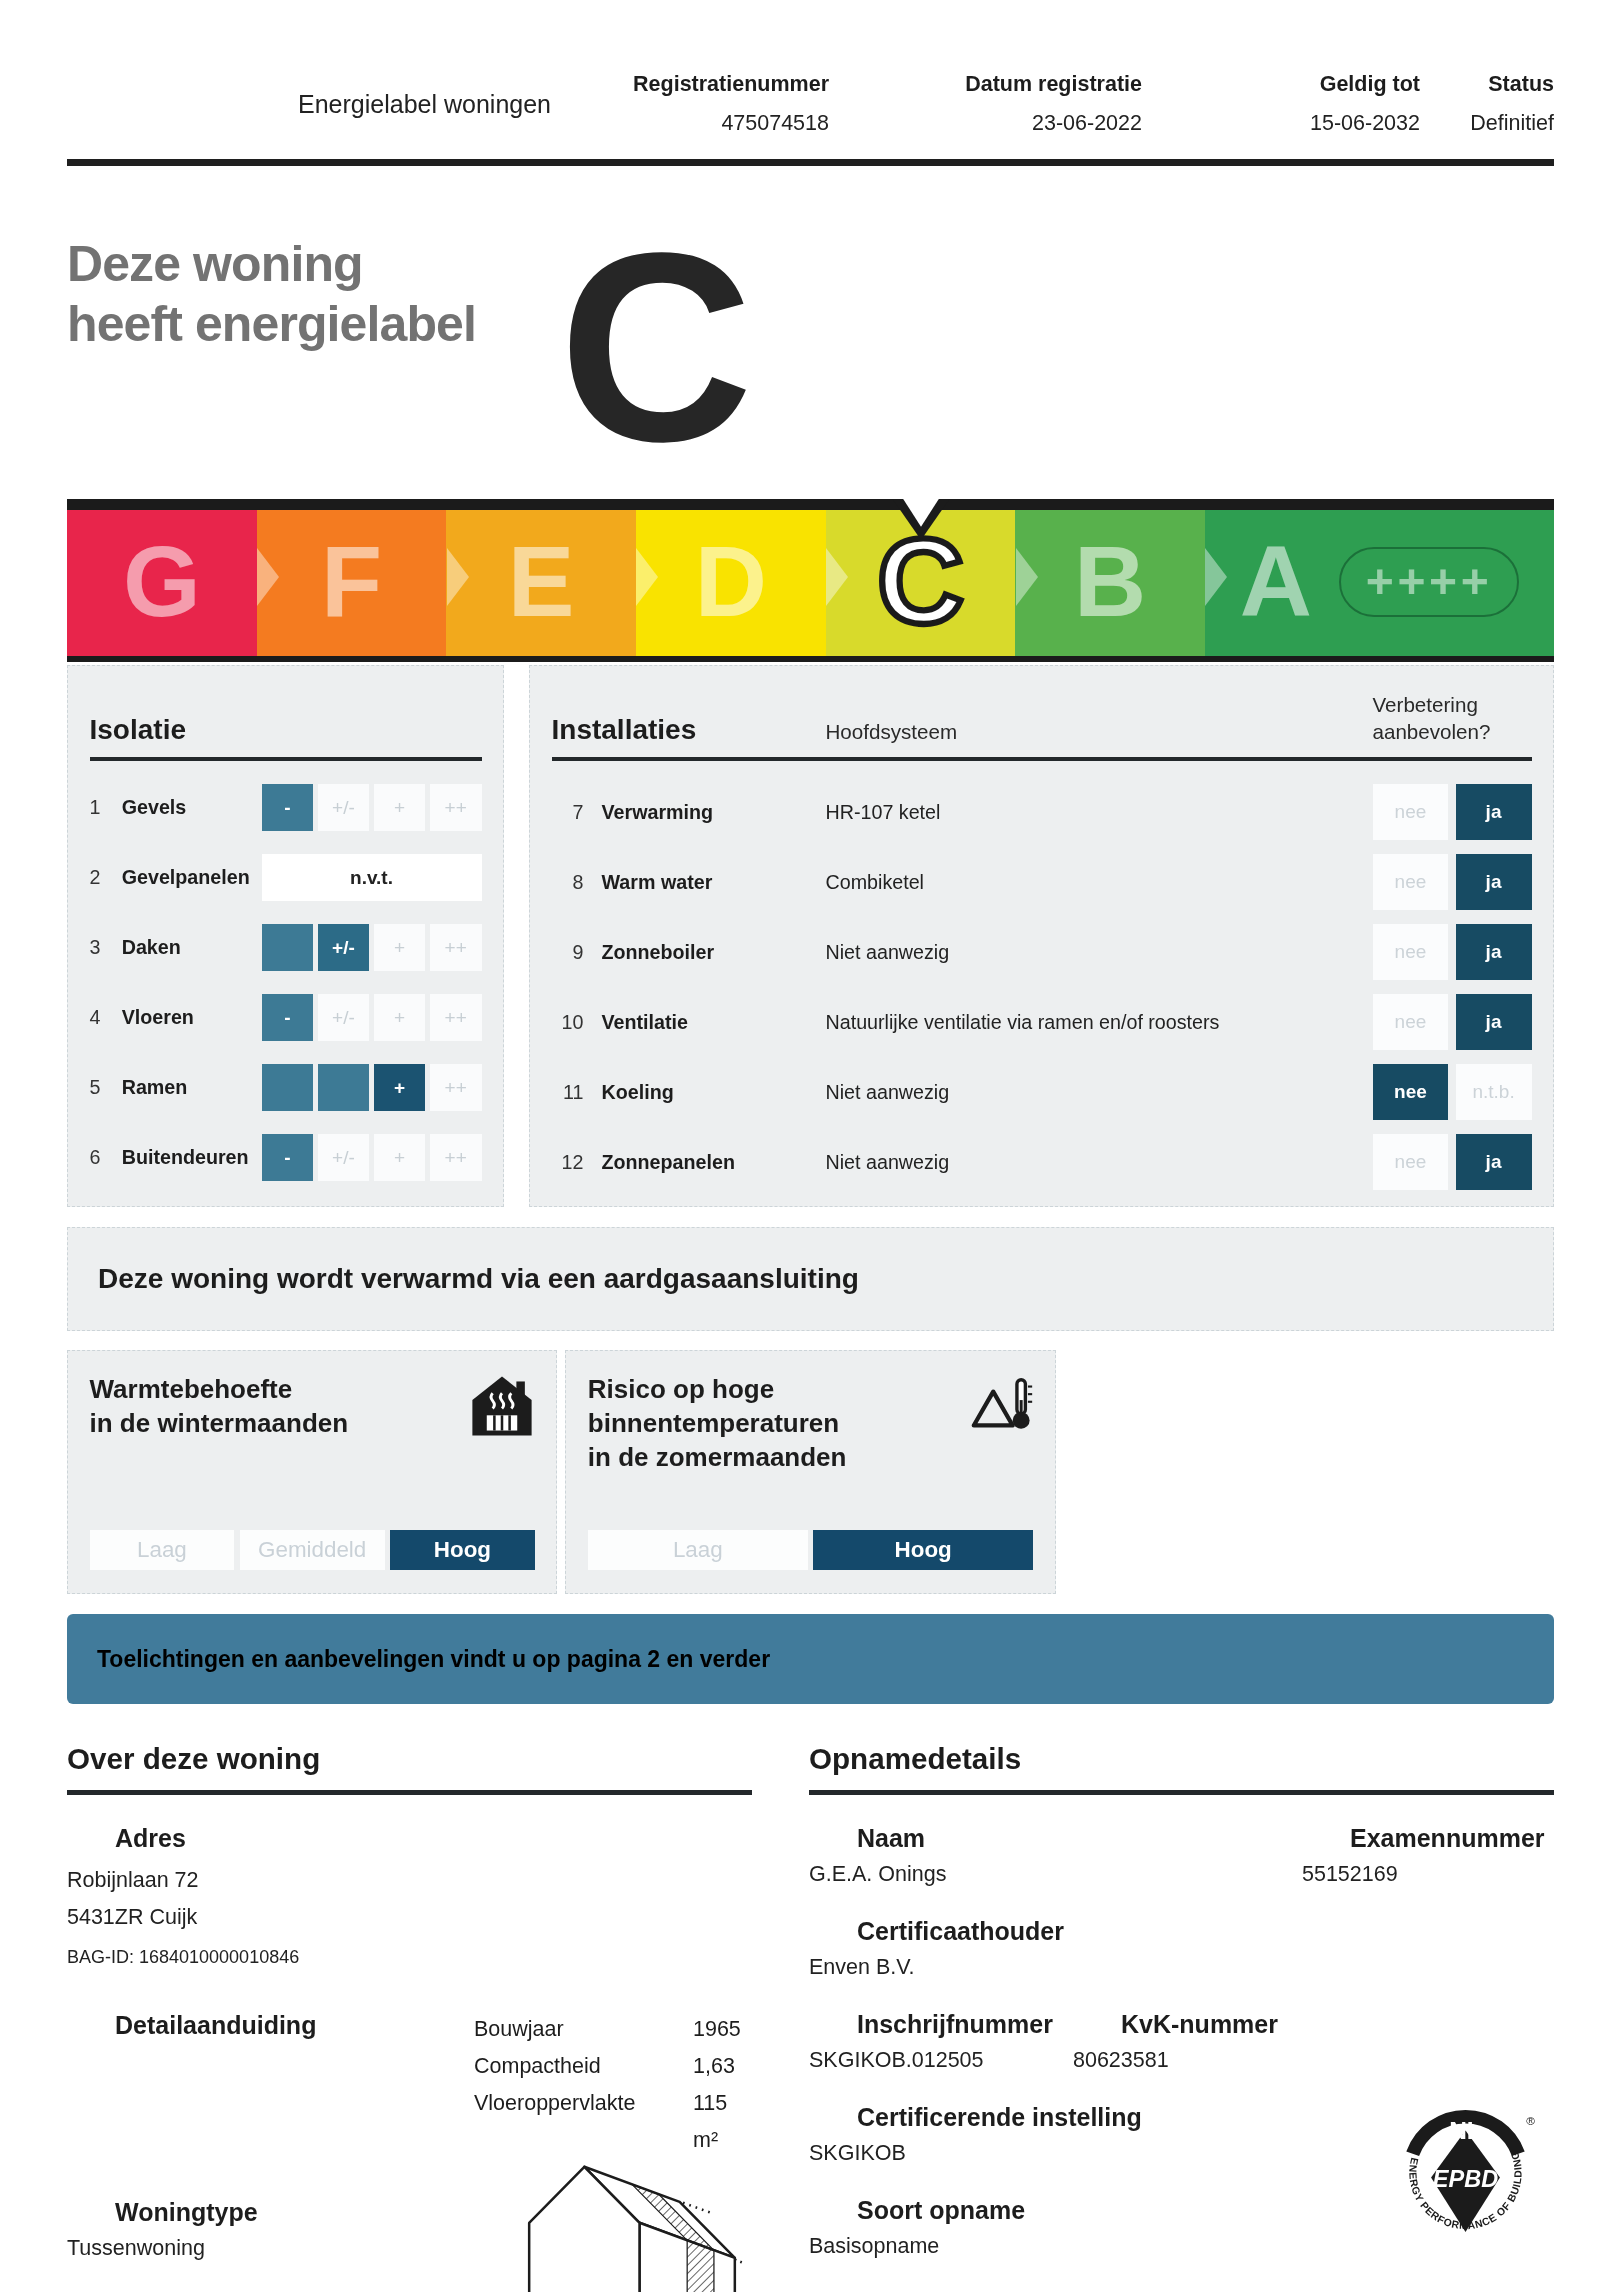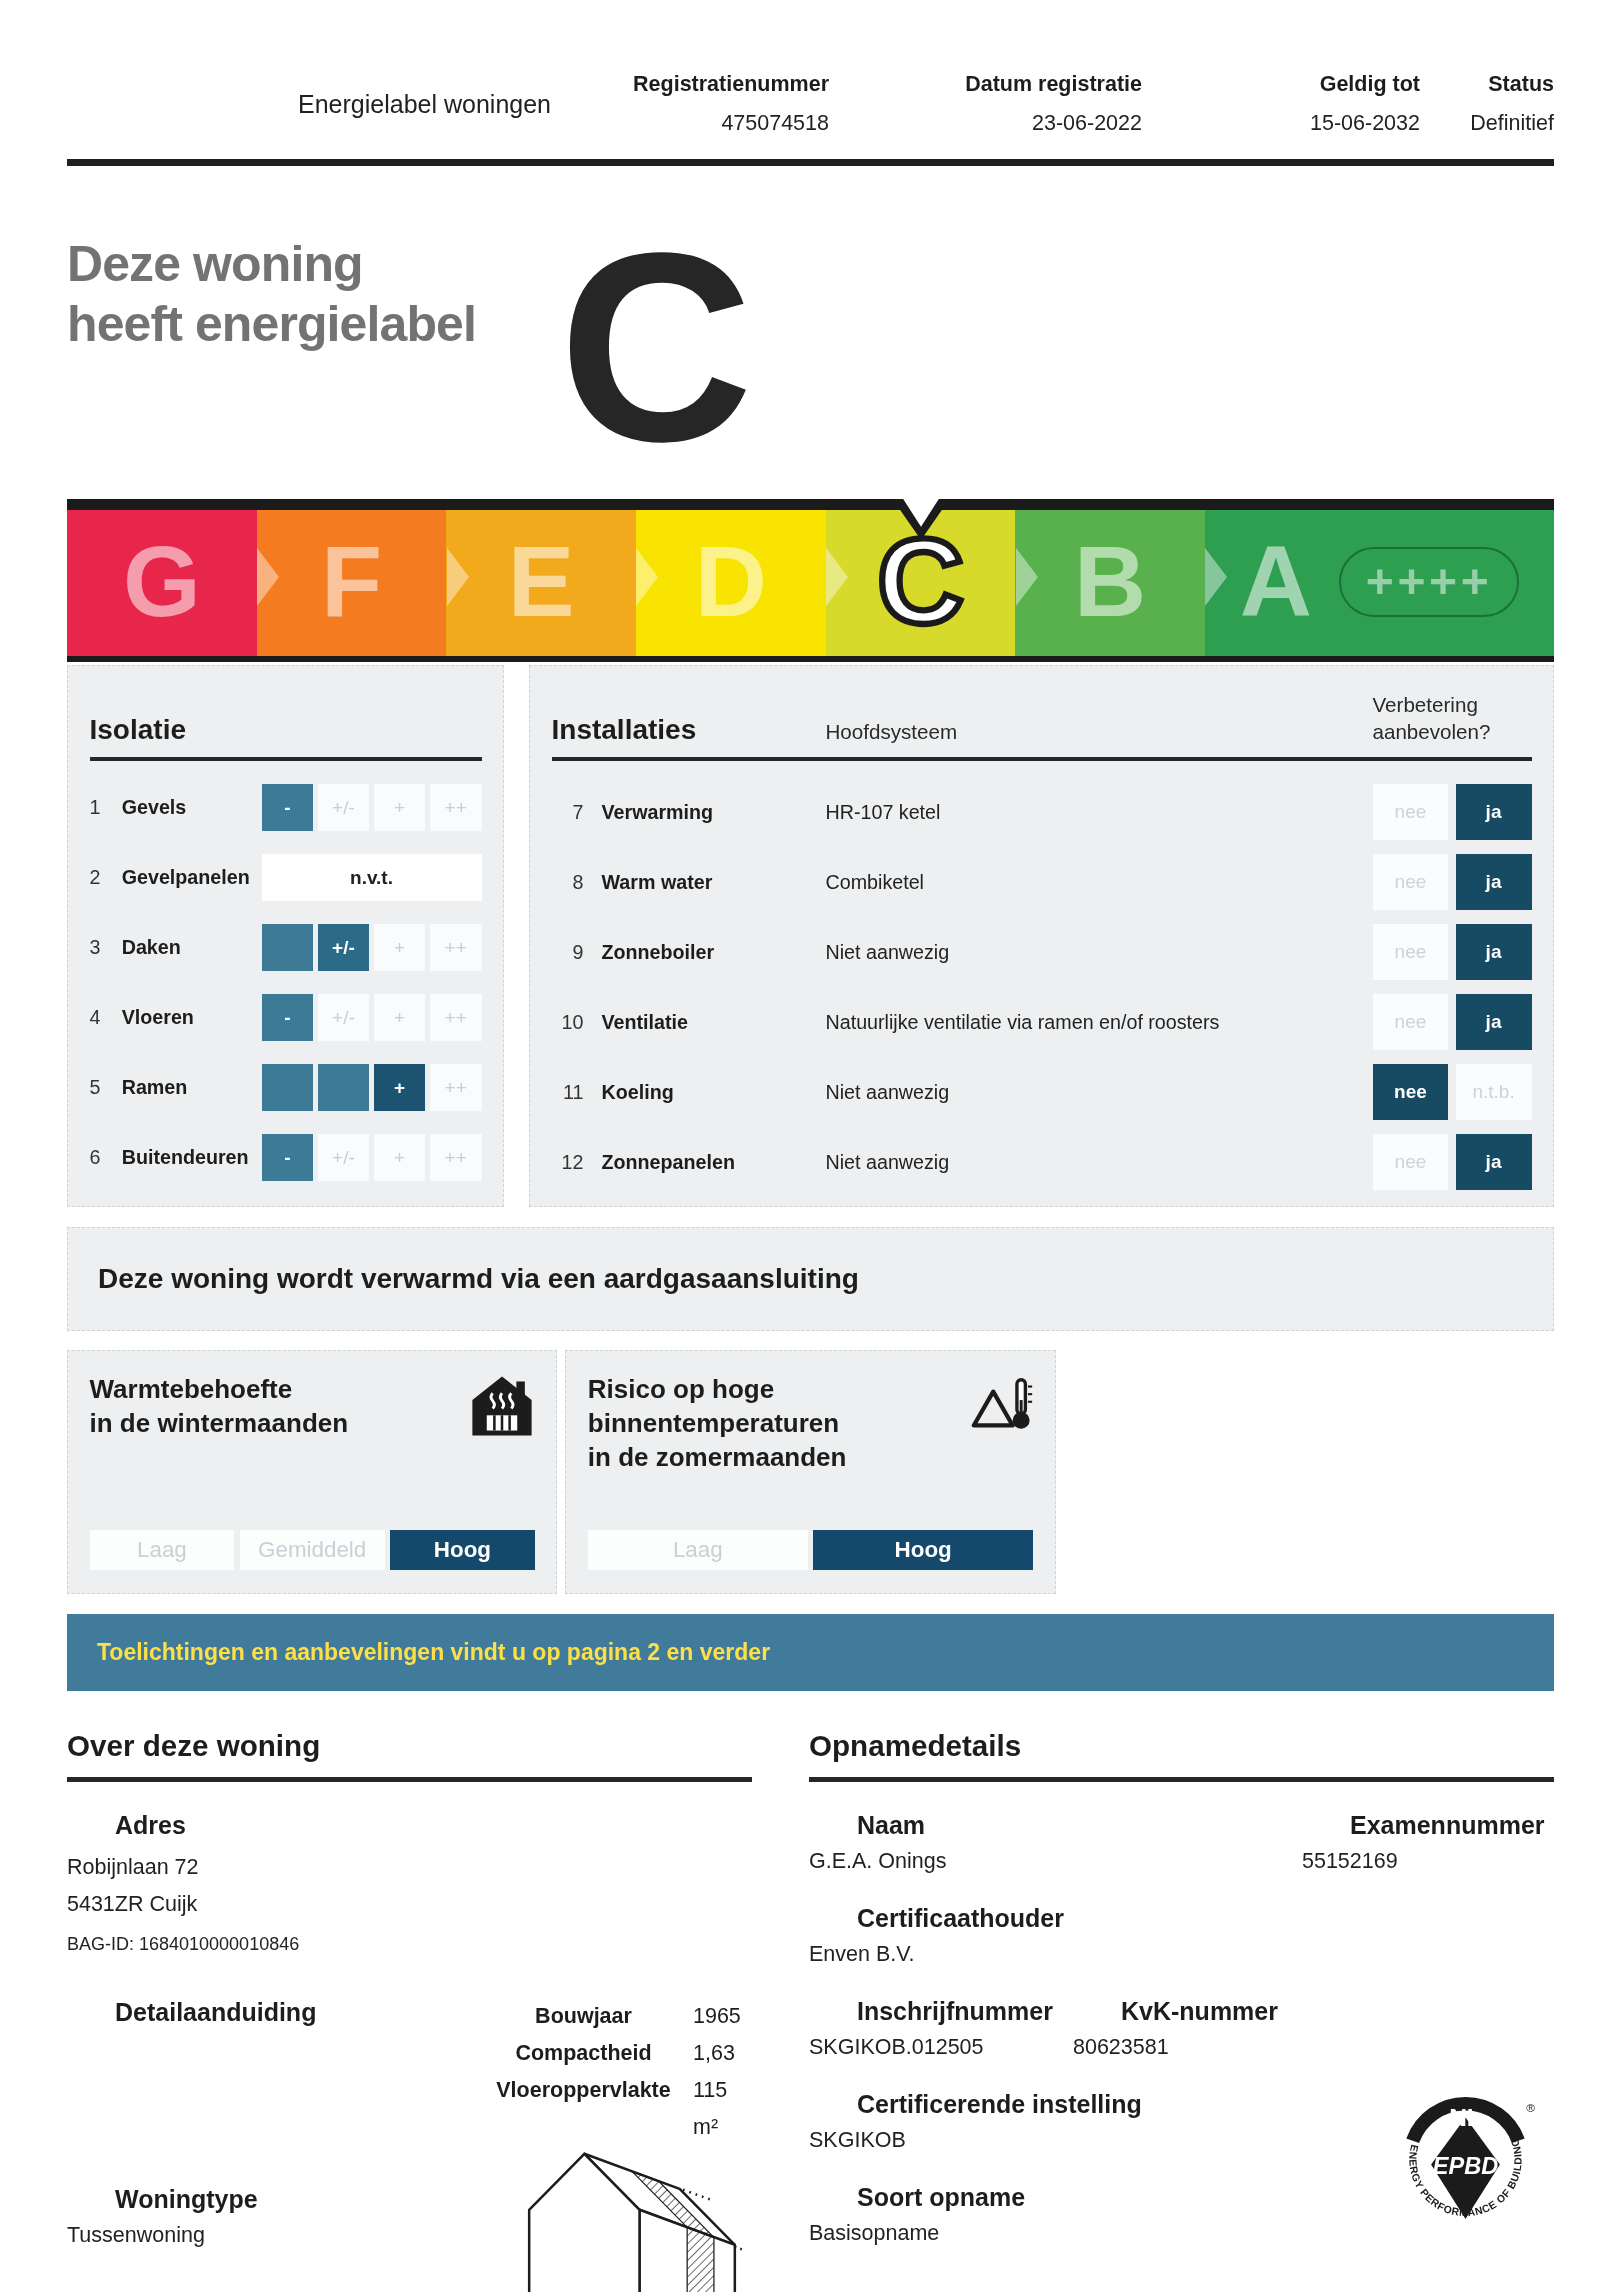--- a/index.html
+++ b/index.html
@@ -71,34 +71,34 @@
   .card-title { font-size: 26px; font-weight: bold; line-height: 1.3; }
   .card-bottom { margin-top: auto; }
   .seg { display: flex; gap: 5.4px; height: 40px; }
   .seg .cell { font-size: 22.4px; }
   .seg .cell.on  { background: #14496b; color: #fff; }
   .seg .cell.off { background: #fcfdfd; color: #c9d1d7; font-weight: normal; }
   .value-box { height: 52px; background: #fff; display: flex; align-items: center; justify-content: center;
       font-size: 36px; font-weight: bold; color: #123f63; }
 
   
-  .note { margin-top: 19.7px; background: #417b9b; color: #fde047; font-weight: bold; font-size: 23px; height: 77px;
-      display: flex; align-items: center; padding: 0 30px; }
+  .note { margin-top: 19.7px; background: #417b9b; color: #000000; font-weight: bold; font-size: 23px; height: 90px;
+      display: flex; align-items: center; padding: 0 30px; border-radius: 6px; }
 
   
   .bottom { display: grid; grid-template-columns: 685px 1fr; gap: 57px; margin-top: 38px; }
   .sec-title { font-size: 29.6px; font-weight: bold; }
   .sec-rule { height: 4.5px; background: #23282b; margin: 14.3px 0 29px; }
   .f-label { font-size: 25px; font-weight: bold; margin-left: 48px; }
   .f-value { font-size: 21.5px; color: #222; margin-top: 9px; }
   .addr-line { font-size: 21.5px; color: #222; line-height: 37px; }
   .bag { font-size: 18px; color: #222; margin-top: 10.7px; }
   .detail-grid { margin-top: 43px; display: grid; grid-template-columns: 407px 1fr; }
   .fact { display: grid; grid-template-columns: 219px 1fr; font-size: 21.5px; line-height: 37px; }
-  .fact .fl { font-weight: bold; text-align: center; }
+  .fact .fl { font-weight: normal; }
   .wtype-grid { margin-top: 39px; display: grid; grid-template-columns: 407px 1fr; align-items: start; }
   .house-wrap { margin-top: -63px; margin-left: 45px; }
   .blk { margin-top: 30px; }
   .row-2col  { display: grid; grid-template-columns: 493px 1fr; }
   .row-2col-b { display: grid; grid-template-columns: 264px 1fr; margin-top: 30px; }
   .op-col { position: relative; }
   .seal { position: absolute; top: 354px; right: 16px; }
 </style>
 </head>
 <body>

